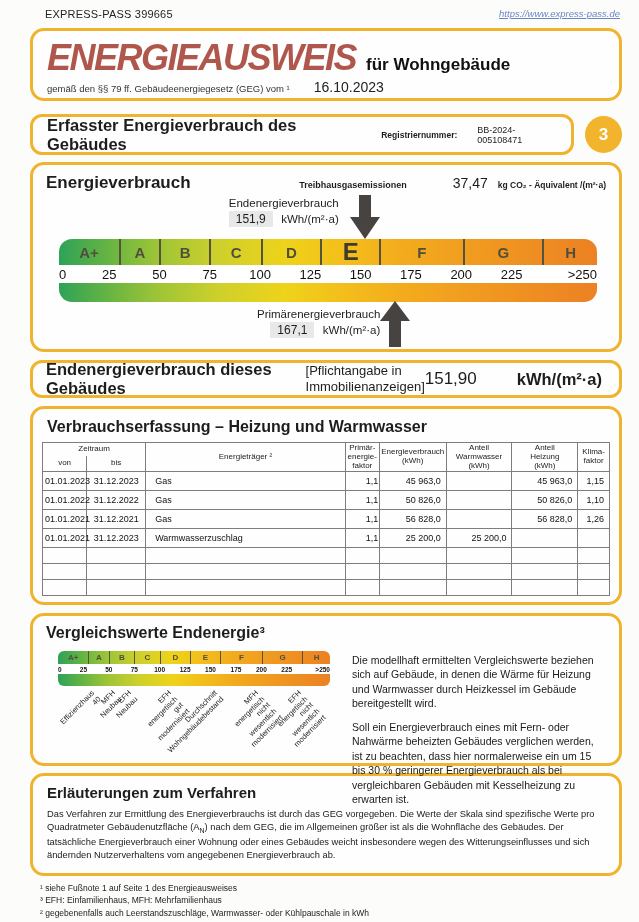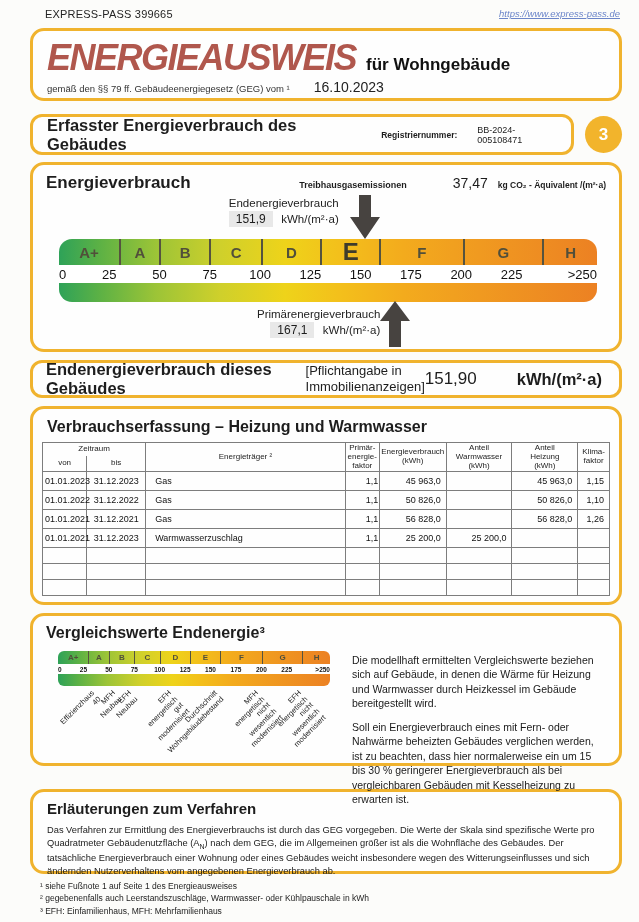--- a/index.html
+++ b/index.html
@@ -102,21 +102,21 @@
   .scale-small .bottombar { height: 12px; border-radius: 0 0 6px 6px; }
   .marker-area { position: relative; height: 100px; }
   .marker-anchor { position: absolute; top: 3px; width: 0; }
   .marker-label { position: absolute; right: 0; top: 0; font-size: 7.5px; line-height: 1.15; color: #222;
     white-space: pre-line; text-align: right; transform-origin: top right; transform: rotate(-45deg); }
   .comp-right { flex: 1; padding: 2px 2px 0 22px; }
   .comp-para { font-size: 10.5px; line-height: 1.38; color: #1a1a1a; }
   .comp-para + .comp-para { margin-top: 9px; }
 
   
-  .explanation-box { margin-top: 23px; height: 85px; padding: 8px 14px 0 14px; }
+  .explanation-box { margin-top: 7px; height: 103px; padding: 8px 14px 0 14px; }
   .expl-title { font-size: 15px; font-weight: bold; }
   .expl-text { margin-top: 7px; font-size: 9.3px; line-height: 1.42; color: #1a1a1a; }
   .expl-text sub { font-size: 7px; }
 
   
   .footnotes { margin: 6px 0 0 10px; }
   .footnote { font-size: 8.5px; line-height: 1.45; color: #222; }
 </style>
 </head>
 <body>
@@ -401,17 +401,17 @@
     </div>
   </div>
 
   <div class="box explanation-box">
     <div class="expl-title">Erläuterungen zum Verfahren</div>
     <div class="expl-text"><span>Das Verfahren zur Ermittlung des Energieverbrauchs ist durch das GEG vorgegeben. Die Werte der Skala sind spezifische Werte pro Quadratmeter Gebäudenutzfläche (A</span><sub>N</sub><span>) nach dem GEG, die im Allgemeinen größer ist als die Wohnfläche des Gebäudes. Der tatsächliche Energieverbrauch einer Wohnung oder eines Gebäudes weicht insbesondere wegen des Witterungseinflusses und sich ändernden Nutzerverhaltens vom angegebenen Energieverbrauch ab.</span></div>
   </div>
 
   <div class="footnotes" id="footnotes">
       <div class="footnote">¹ siehe Fußnote 1 auf Seite 1 des Energieausweises</div>
+      <div class="footnote">³ EFH: Einfamilienhaus, MFH: Mehrfamilienhaus</div>
       <div class="footnote">² gegebenenfalls auch Leerstandszuschläge, Warmwasser- oder Kühlpauschale in kWh</div>
-      <div class="footnote">³ EFH: Einfamilienhaus, MFH: Mehrfamilienhaus</div>
     </div>
 
 </div>
 
 </body></html>

